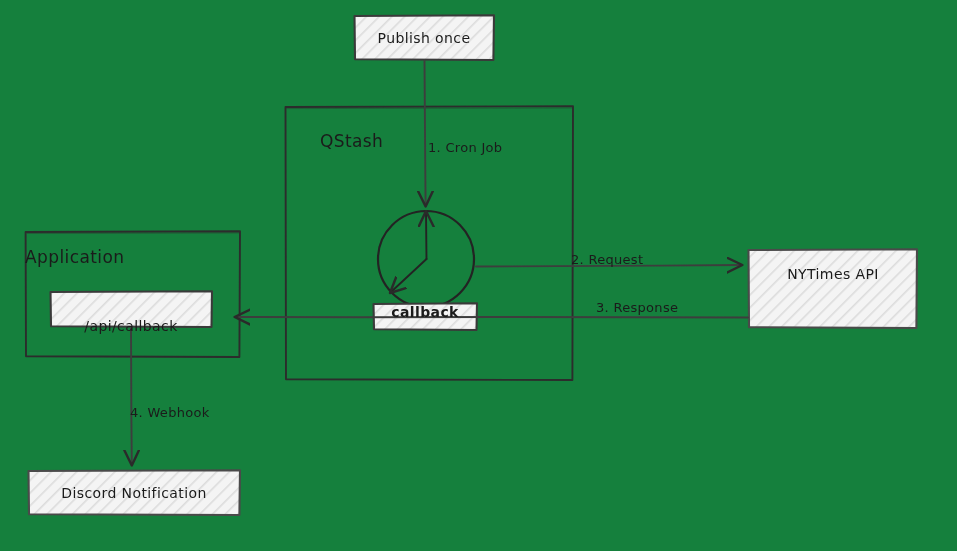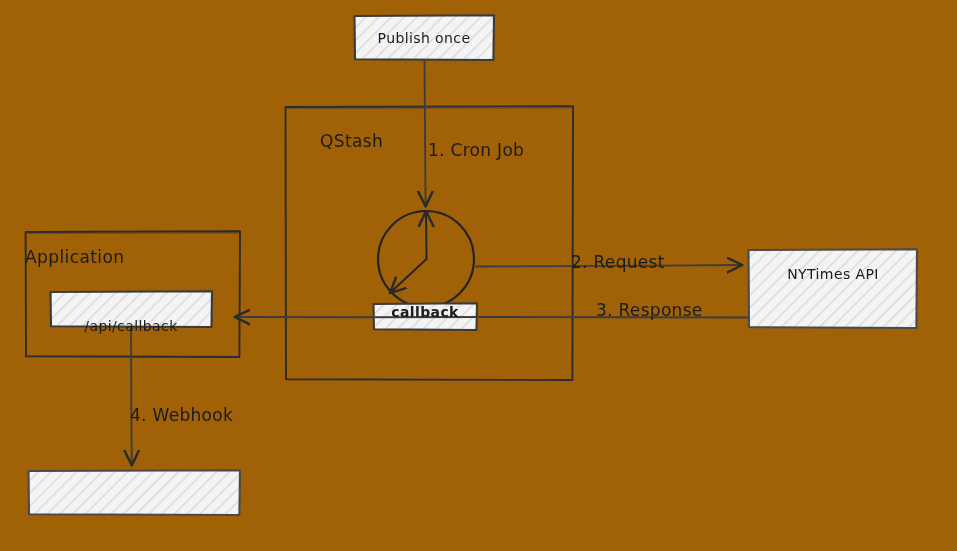--- a/index.html
+++ b/index.html
@@ -7,21 +7,21 @@
     padding: 0;
     background: #ffffff;
   }
   body {
     font-family: "DejaVu Sans", sans-serif;
   }
   #canvas {
     position: relative;
     width: 957px;
     height: 551px;
-    background: #a16207;
+    background: #15803d;
     overflow: hidden;
   }
   #canvas svg.layer {
     position: absolute;
     top: 0;
     left: 0;
     width: 957px;
     height: 551px;
   }
   .hatch-box-label,
@@ -36,21 +36,21 @@
   }
   .hatch-box-label {
     font-size: 14px;
     letter-spacing: 0.4px;
   }
   .container-label {
     font-size: 17px;
     letter-spacing: 0.4px;
   }
   .edge-label {
-    font-size: 17px;
+    font-size: 13px;
     letter-spacing: 0.3px;
   }
   .centered {
     text-align: center;
     transform: translate(-50%, -50%);
   }
 </style>
 </head>
 <body>
 
@@ -131,20 +131,21 @@
   <div class="container-label" style="left:320px; top:131px;">QStash</div>
 
   <div class="hatch-box-label centered" style="left:425px; top:312px;font-weight:bold;">callback</div>
 
   <div class="container-label" style="left:25px; top:247px;">Application</div>
 
   <div class="hatch-box-label centered" style="left:131px; top:326px;">/api/callback</div>
 
   <div class="hatch-box-label centered" style="left:833px; top:274px;">NYTimes API</div>
 
+  <div class="hatch-box-label centered" style="left:134px; top:493px;">Discord Notification</div>
 
   <div class="edge-label" style="left:428px; top:140px;">1. Cron Job</div>
 
   <div class="edge-label" style="left:571px; top:252px;">2. Request</div>
 
   <div class="edge-label" style="left:596px; top:300px;">3. Response</div>
 
   <div class="edge-label" style="left:110px; top:405px;margin-left:20px;">4. Webhook</div>
 
 </div>

